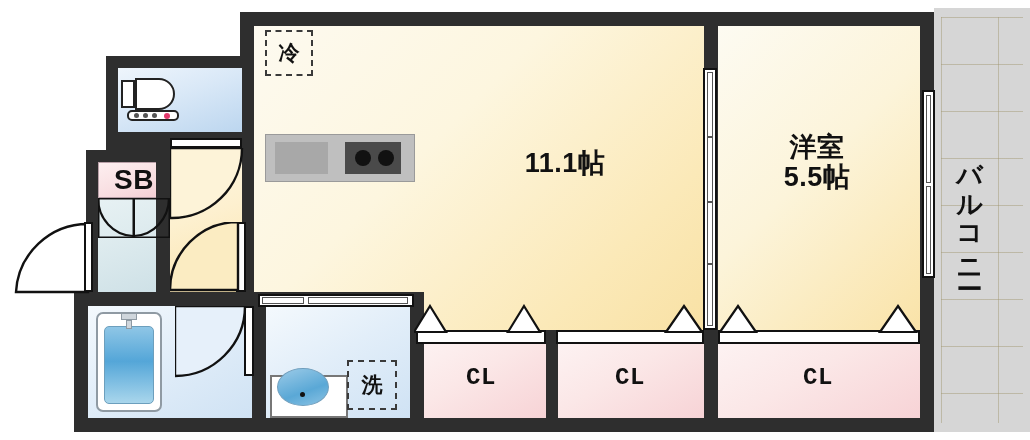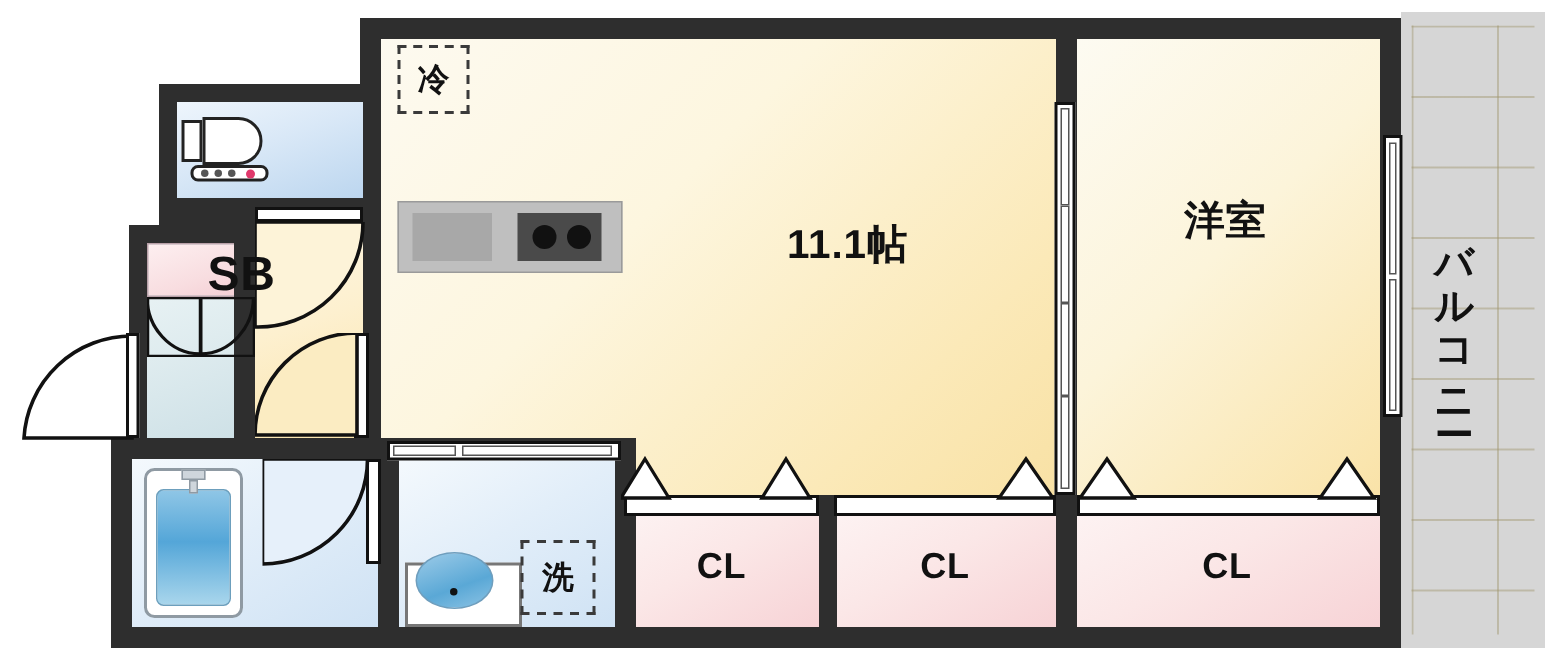--- a/index.html
+++ b/index.html
@@ -49,22 +49,22 @@
   
   .label{
     position:absolute;
     color:#111;
     font-weight:bold;
     text-align:center;
     white-space:nowrap;
     letter-spacing:0.5px;
   }
   .lbl-room{font-size:27px;line-height:30px;}
-  .lbl-cl{font-size:24px;}
-  .lbl-sb{font-size:32px;padding-left:27px;}
+  .lbl-cl{font-size:24px;font-family:Liberation Mono, monospace;}
+  .lbl-sb{font-size:28px;}
   .lbl-genkan{font-size:25px;}
   .lbl-vert{
     writing-mode:vertical-rl;
     font-size:26px;
     line-height:30px;
     letter-spacing:3px;
   }
 
   
   .dashbox{
@@ -269,20 +269,21 @@
   <div class="abs slide-frame" style="left:922px;top:90px;width:13px;height:188px;"></div>
   <div class="abs slide-sash" style="left:926px;top:95px;width:5px;height:88px;"></div>
   <div class="abs slide-sash" style="left:926px;top:186px;width:5px;height:88px;"></div>
 
   <div class="label lbl-room" style="left:450px;top:148px;width:230px;">
     <div>11.1帖</div>
   </div>
 
   <div class="label lbl-room" style="left:718px;top:132px;width:198px;">
     <div>洋室</div>
+    <div>5.5帖</div>
   </div>
 
   <div class="label lbl-sb" style="left:98px;top:164px;width:72px;">SB</div>
 
 
   <div class="label lbl-cl" style="left:416px;top:364px;width:130px;">CL</div>
   <div class="label lbl-cl" style="left:556px;top:364px;width:148px;">CL</div>
   <div class="label lbl-cl" style="left:716px;top:364px;width:204px;">CL</div>
 
 </div>

